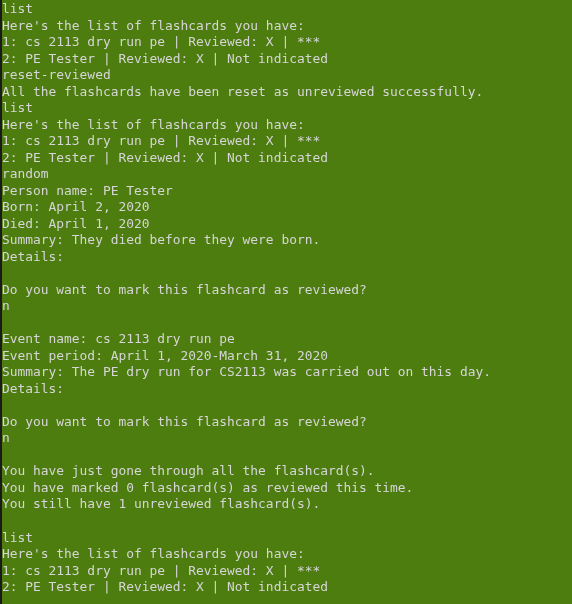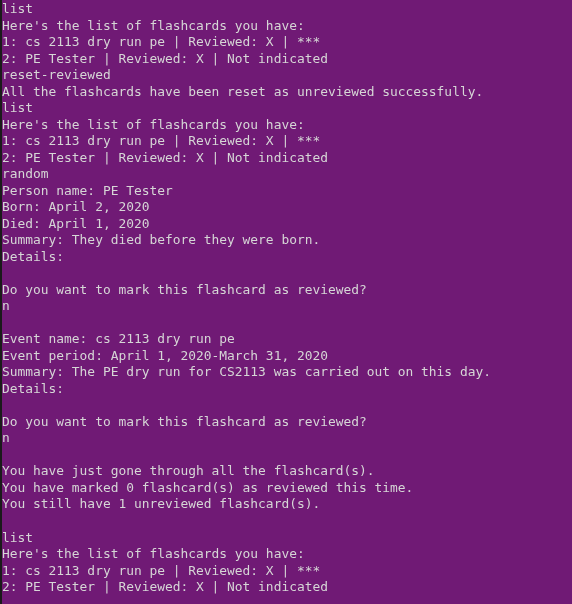--- a/index.html
+++ b/index.html
@@ -5,21 +5,21 @@
 <style>
   html, body {
     margin: 0;
     padding: 0;
     background: #0d0d0d;
   }
   #terminal {
     position: relative;
     width: 572px;
     height: 604px;
-    background: #701a75;
+    background: #4d7c0f;
     overflow: hidden;
     box-sizing: border-box;
   }
   
   #left-edge-strip {
     position: absolute;
     left: 0;
     top: 0;
     width: 2px;
     height: 100%;

